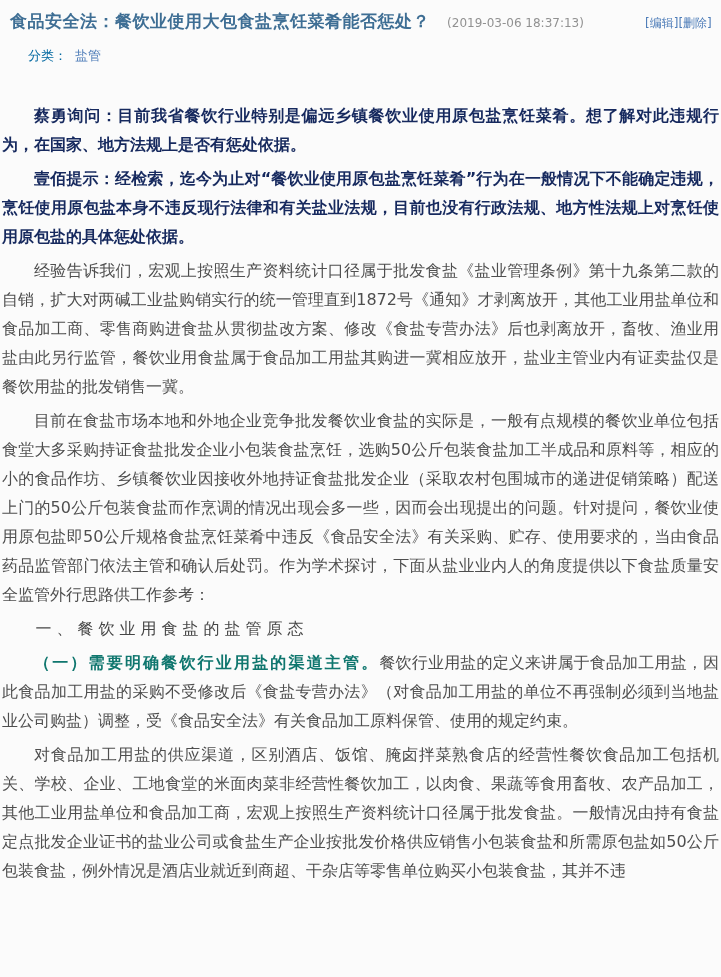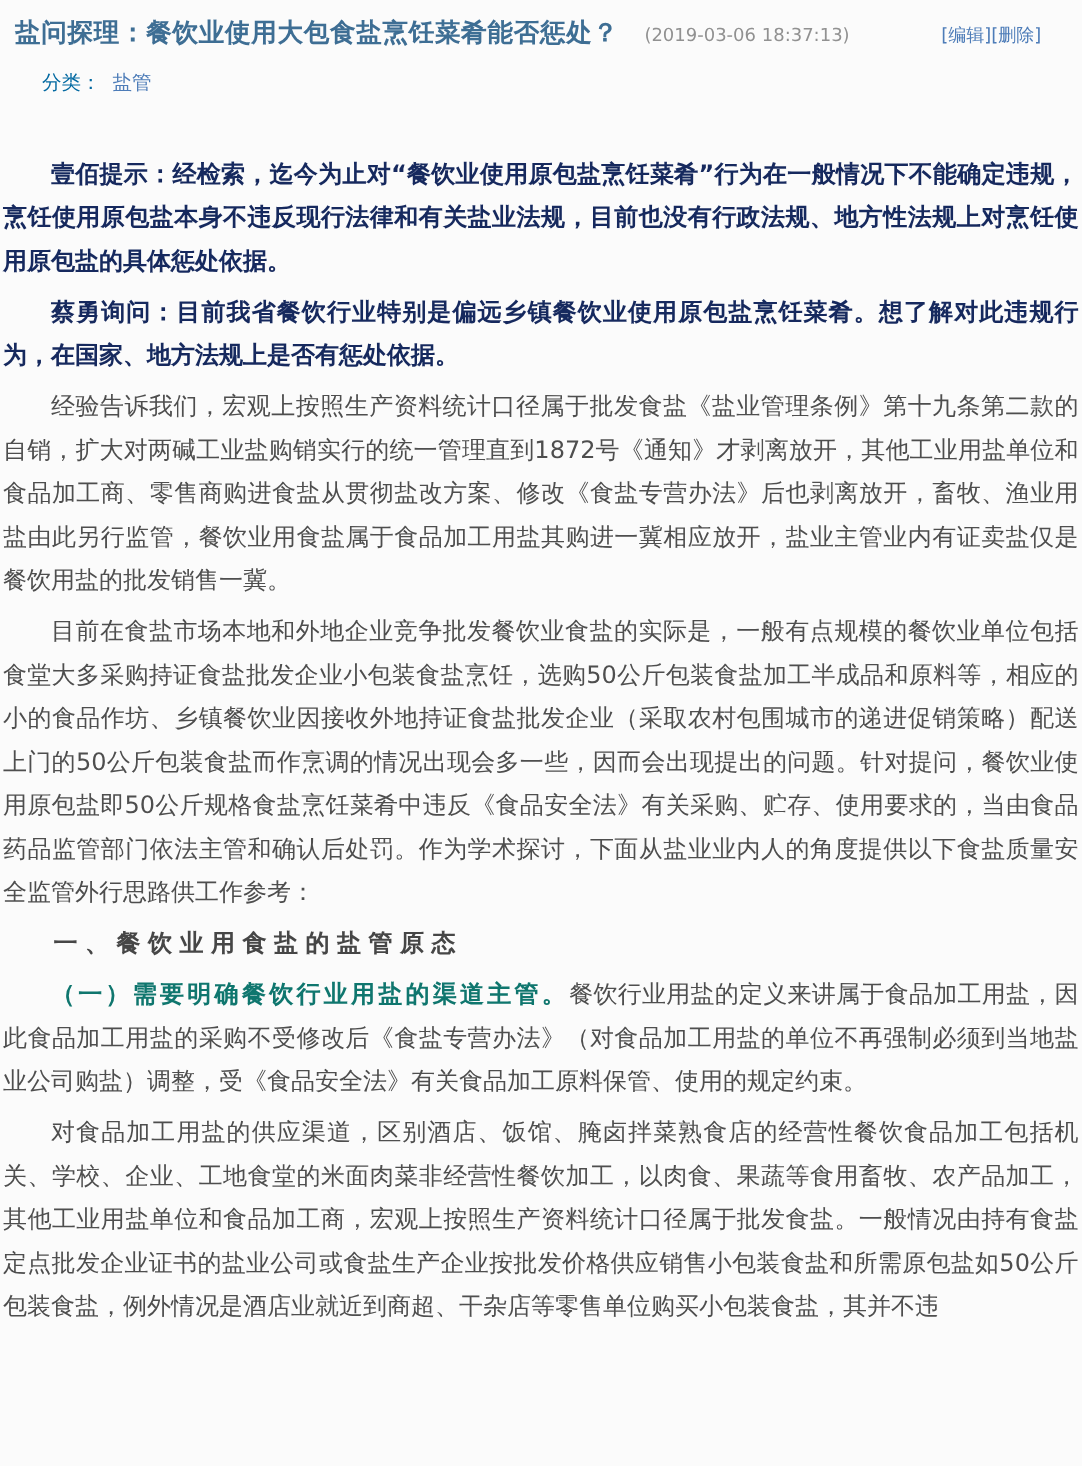--- a/index.html
+++ b/index.html
@@ -68,51 +68,51 @@
   }
   .para {
     margin: 0 0 5px 0;
     text-indent: 2em;
   }
   .bold-navy {
     color: #16295e;
     font-weight: bold;
   }
   .section-heading {
-    font-weight: bold;
+    font-weight: normal;
     color: #464646;
     letter-spacing: 5px;
     text-indent: 2.1em;
   }
   .lead {
     font-weight: bold;
     color: #0f766e;
     letter-spacing: 2px;
   }
 </style>
 </head>
 <body>
 
 <div class="page">
 
   <div class="title-row">
-    <span class="post-title">盐问探理：餐饮业使用大包食盐烹饪菜肴能否惩处？</span>
+    <span class="post-title">食品安全法：餐饮业使用大包食盐烹饪菜肴能否惩处？</span>
     <span class="timestamp">(2019-03-06 18:37:13)</span>
     <span class="actions">
       <a class="action-link">[编辑]</a><a class="action-link">[删除]</a>
     </span>
   </div>
 
   <div class="category-row">
     <span class="category-label">分类：</span><a class="category-link">盐管</a>
   </div>
 
   <div class="article">
+    <p class="para bold-navy">蔡勇询问：目前我省餐饮行业特别是偏远乡镇餐饮业使用原包盐烹饪菜肴。想了解对此违规行为，在国家、地方法规上是否有惩处依据。</p>
     <p class="para bold-navy">壹佰提示：经检索，迄今为止对“餐饮业使用原包盐烹饪菜肴”行为在一般情况下不能确定违规，烹饪使用原包盐本身不违反现行法律和有关盐业法规，目前也没有行政法规、地方性法规上对烹饪使用原包盐的具体惩处依据。</p>
-    <p class="para bold-navy">蔡勇询问：目前我省餐饮行业特别是偏远乡镇餐饮业使用原包盐烹饪菜肴。想了解对此违规行为，在国家、地方法规上是否有惩处依据。</p>
     <p class="para">经验告诉我们，宏观上按照生产资料统计口径属于批发食盐《盐业管理条例》第十九条第二款的自销，扩大对两碱工业盐购销实行的统一管理直到1872号《通知》才剥离放开，其他工业用盐单位和食品加工商、零售商购进食盐从贯彻盐改方案、修改《食盐专营办法》后也剥离放开，畜牧、渔业用盐由此另行监管，餐饮业用食盐属于食品加工用盐其购进一冀相应放开，盐业主管业内有证卖盐仅是餐饮用盐的批发销售一冀。</p>
     <p class="para">目前在食盐市场本地和外地企业竞争批发餐饮业食盐的实际是，一般有点规模的餐饮业单位包括食堂大多采购持证食盐批发企业小包装食盐烹饪，选购50公斤包装食盐加工半成品和原料等，相应的小的食品作坊、乡镇餐饮业因接收外地持证食盐批发企业（采取农村包围城市的递进促销策略）配送上门的50公斤包装食盐而作烹调的情况出现会多一些，因而会出现提出的问题。针对提问，餐饮业使用原包盐即50公斤规格食盐烹饪菜肴中违反《食品安全法》有关采购、贮存、使用要求的，当由食品药品监管部门依法主管和确认后处罚。作为学术探讨，下面从盐业业内人的角度提供以下食盐质量安全监管外行思路供工作参考：</p>
     <p class="para section-heading">一、餐饮业用食盐的盐管原态</p>
     <p class="para"><span class="lead">（一）需要明确餐饮行业用盐的渠道主管。</span><span>餐饮行业用盐的定义来讲属于食品加工用盐，因此食品加工用盐的采购不受修改后《食盐专营办法》（对食品加工用盐的单位不再强制必须到当地盐业公司购盐）调整，受《食品安全法》有关食品加工原料保管、使用的规定约束。</span></p>
     <p class="para">对食品加工用盐的供应渠道，区别酒店、饭馆、腌卤拌菜熟食店的经营性餐饮食品加工包括机关、学校、企业、工地食堂的米面肉菜非经营性餐饮加工，以肉食、果蔬等食用畜牧、农产品加工，其他工业用盐单位和食品加工商，宏观上按照生产资料统计口径属于批发食盐。一般情况由持有食盐定点批发企业证书的盐业公司或食盐生产企业按批发价格供应销售小包装食盐和所需原包盐如50公斤包装食盐，例外情况是酒店业就近到商超、干杂店等零售单位购买小包装食盐，其并不违</p>
   </div>
 
 </div>
 
 </body></html>

